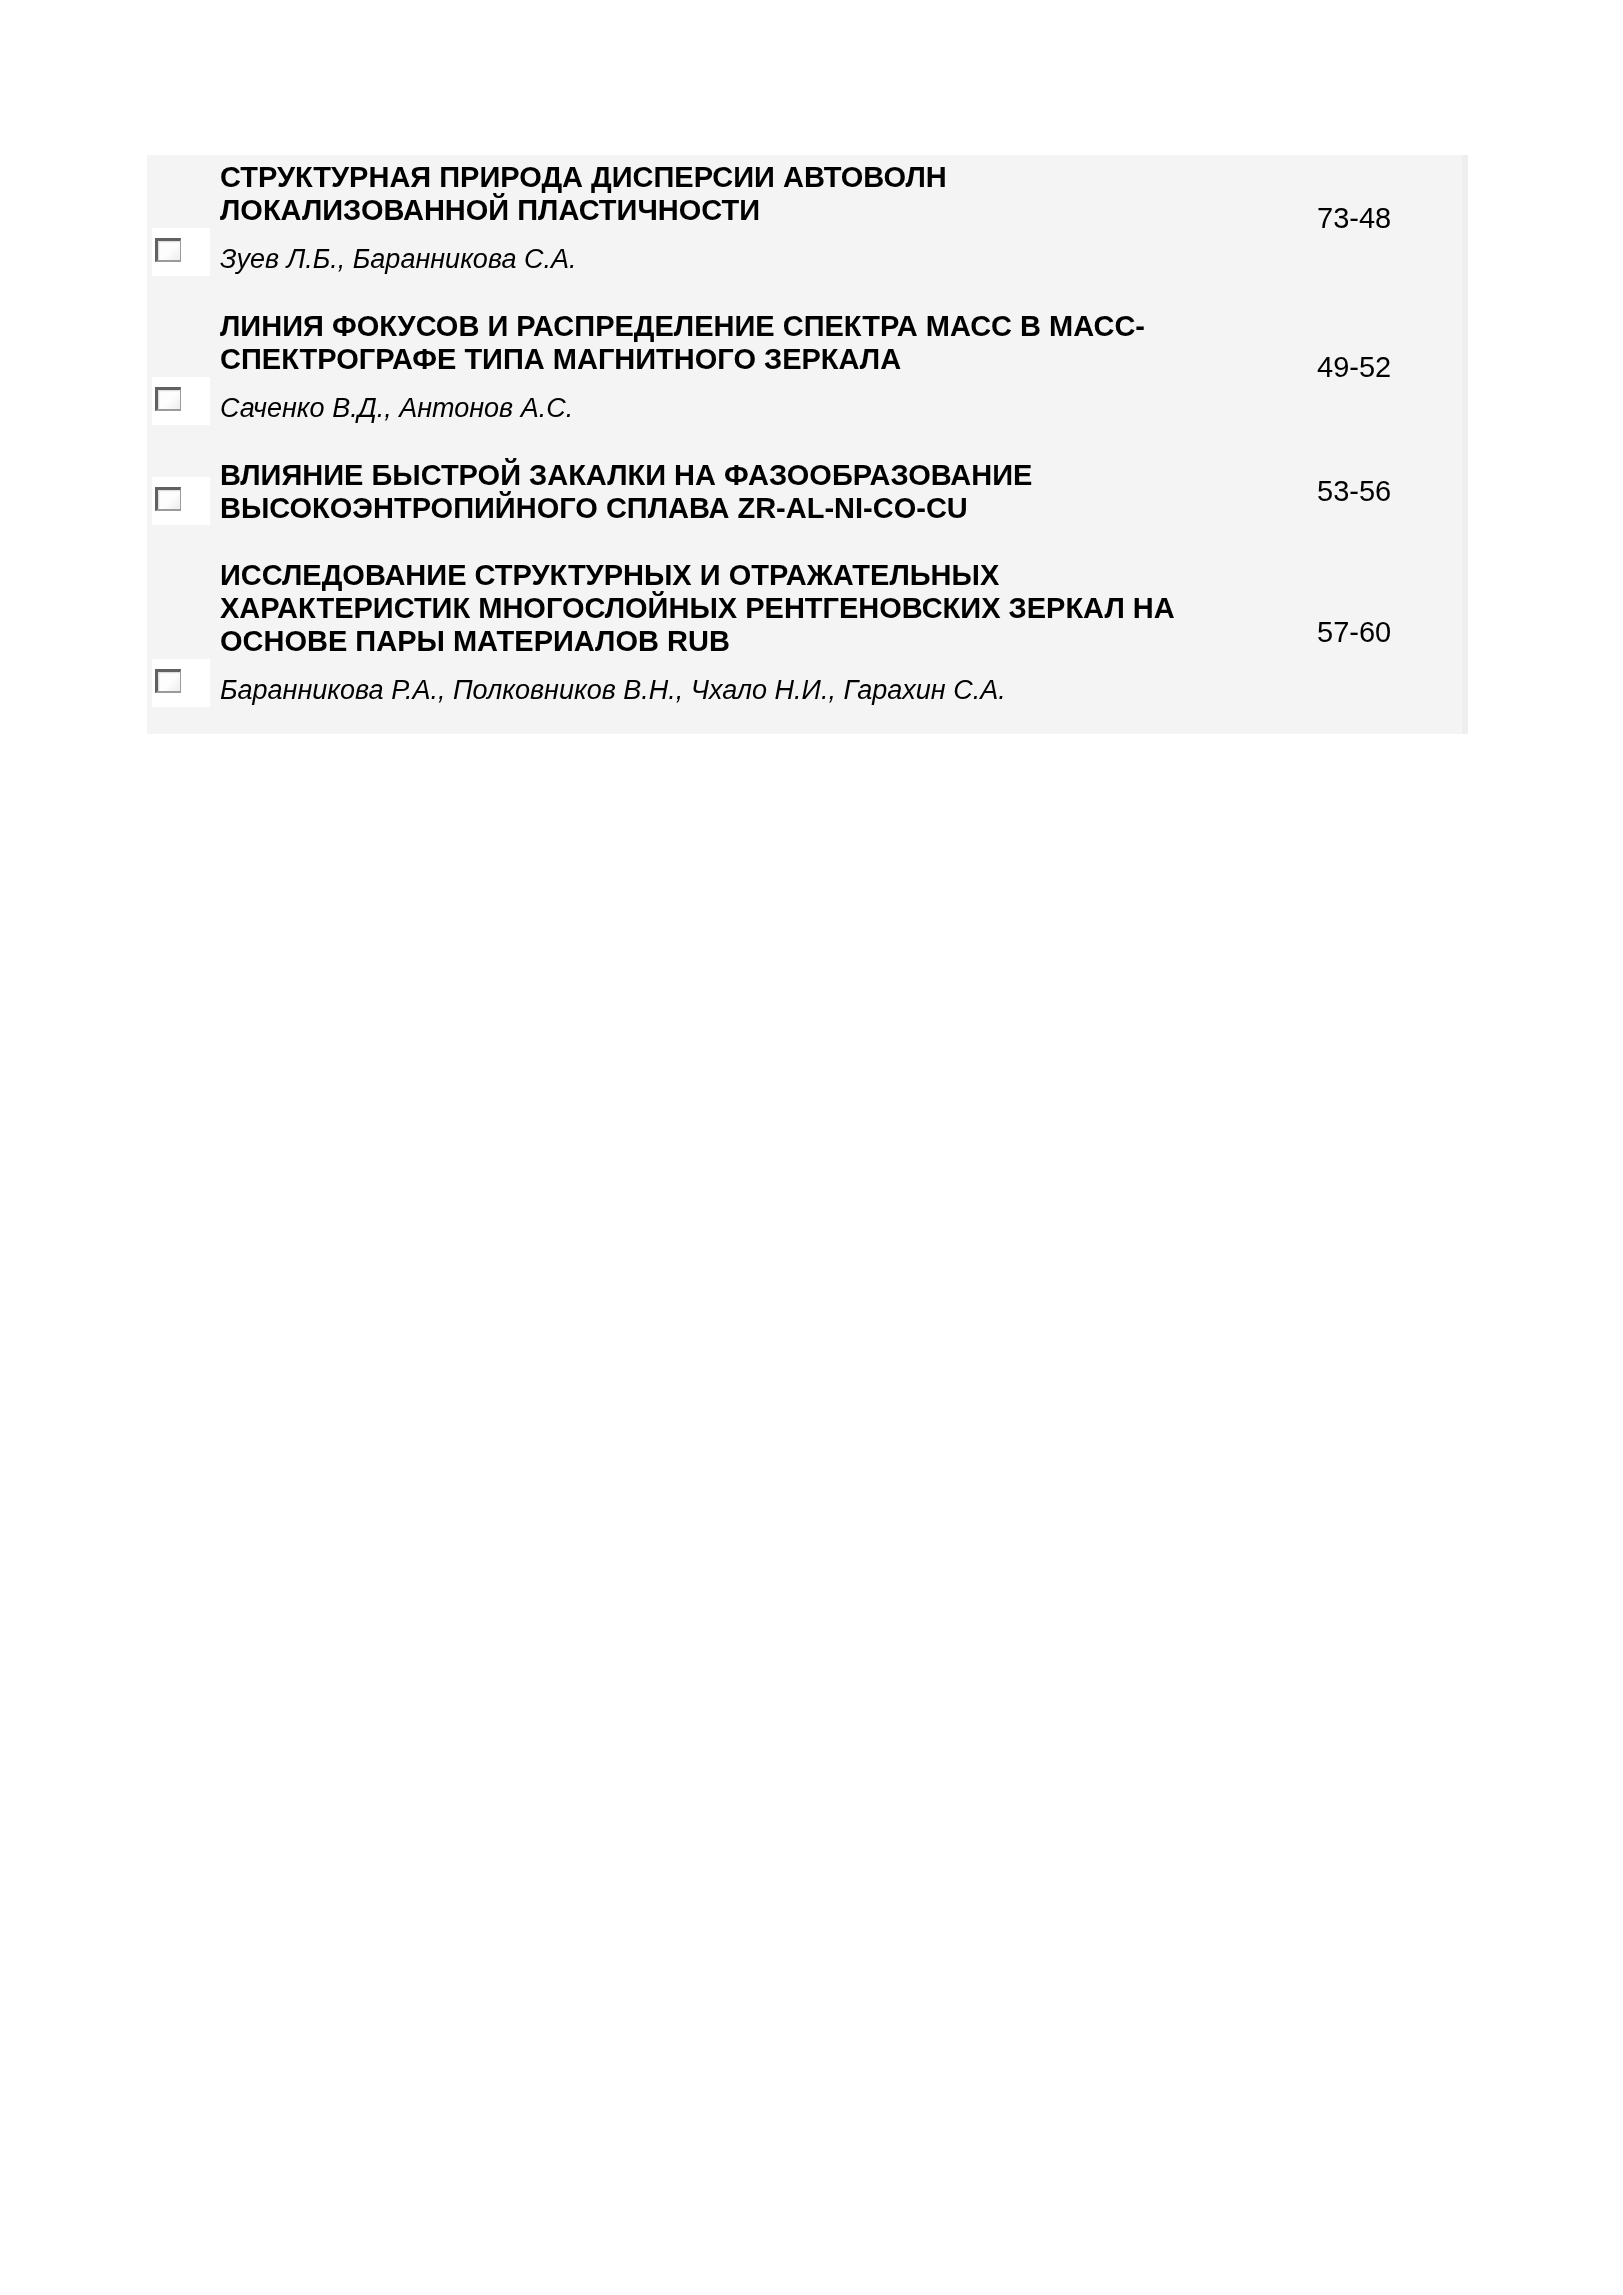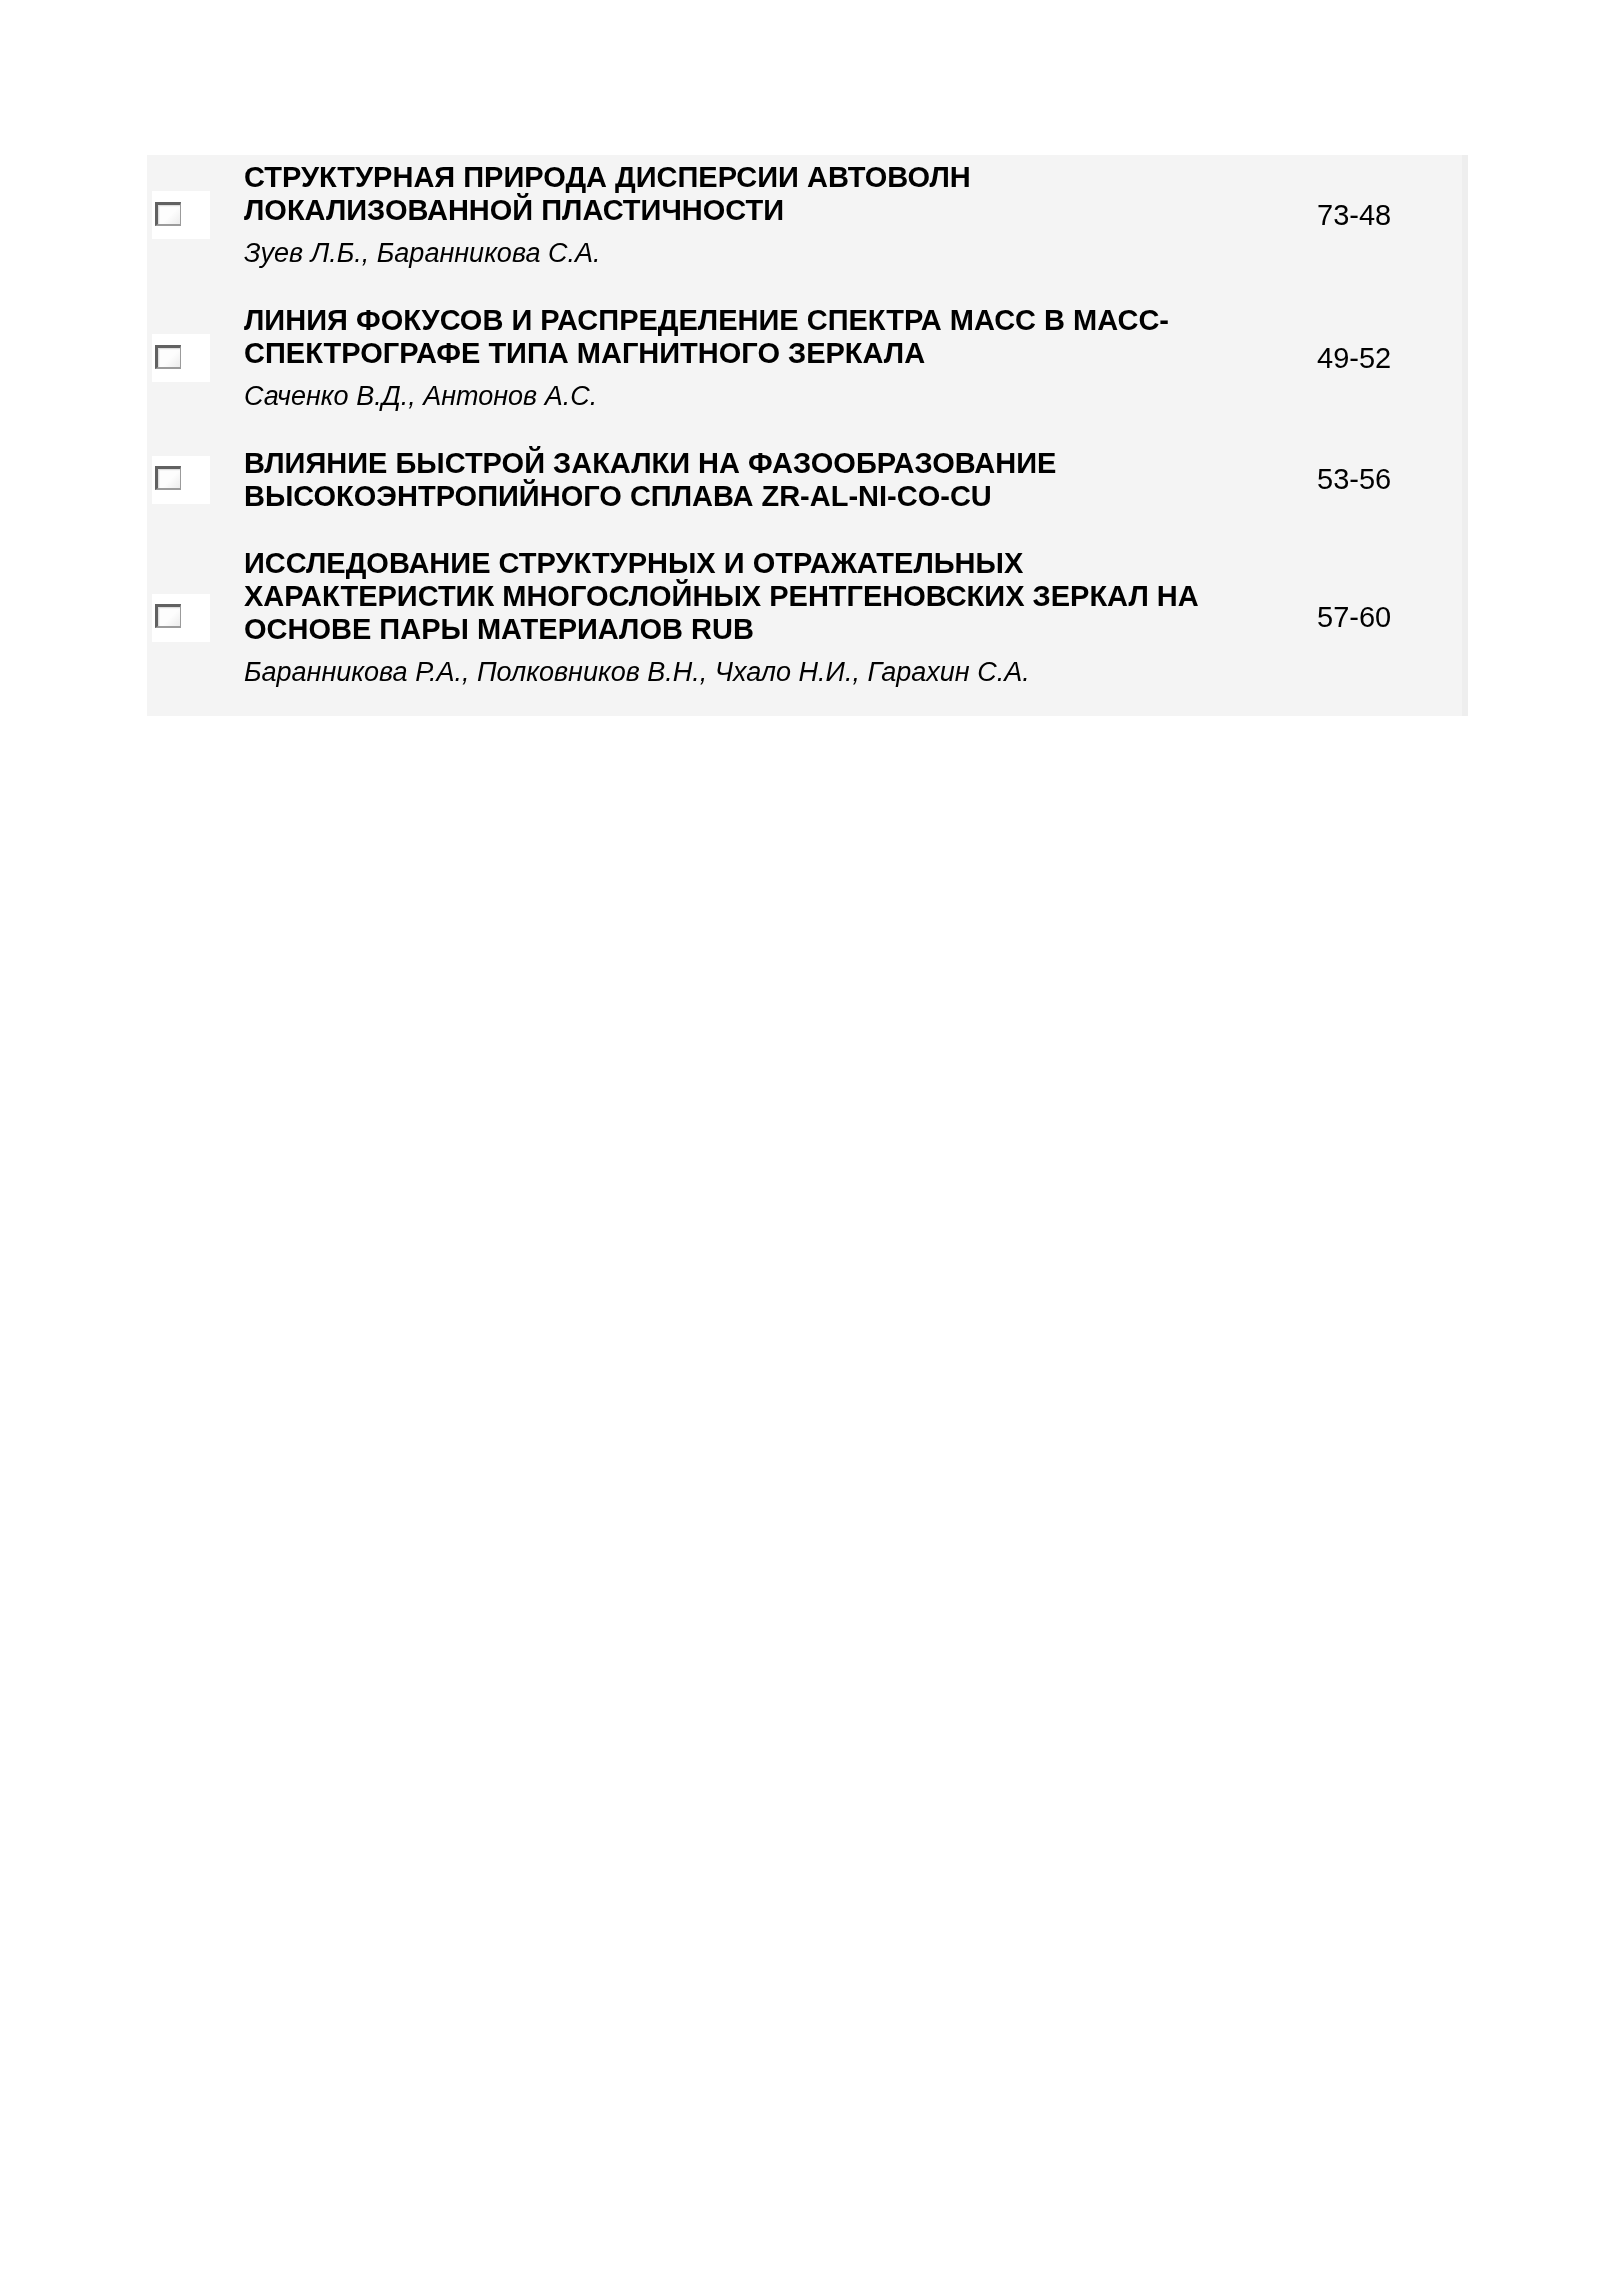--- a/index.html
+++ b/index.html
@@ -21,23 +21,22 @@
     left: 147px;
     top: 155px;
     width: 1321px;
     box-sizing: border-box;
     background: #f4f4f4;
     border-right: 6.5px solid #eeeeee;
     padding: 5.9px 0 27px 0;
   }
   .toc-row {
     display: flex;
-    align-items: center;
+    align-items: flex-end;
     margin-bottom: 34px;
-    gap: 24px;
   }
   .toc-row:last-child {
     margin-bottom: 0;
   }
   .cb-col {
     flex: 0 0 73px;
     box-sizing: border-box;
     padding-left: 4.6px;
   }
   .cb-cell {
@@ -69,21 +68,21 @@
   .entry-title {
     font-size: 29px;
     line-height: 33px;
     font-weight: bold;
     white-space: pre-line;
   }
   .entry-authors {
     font-size: 27px;
     line-height: 33px;
     font-style: italic;
-    margin-top: 10px;
+    margin-top: 16px;
   }
   .pages-col {
     flex: 0 0 145px;
     align-self: center;
     font-size: 29px;
     line-height: 33px;
     text-align: left;
   }
 </style>
 </head>

